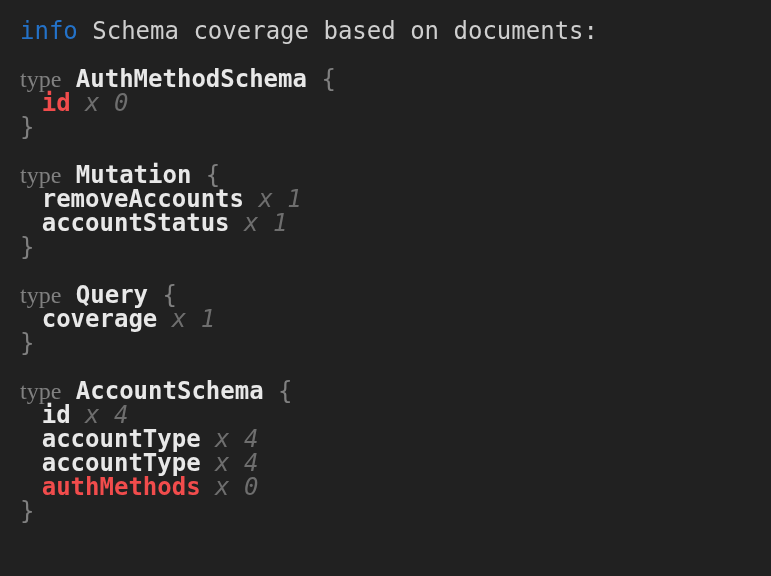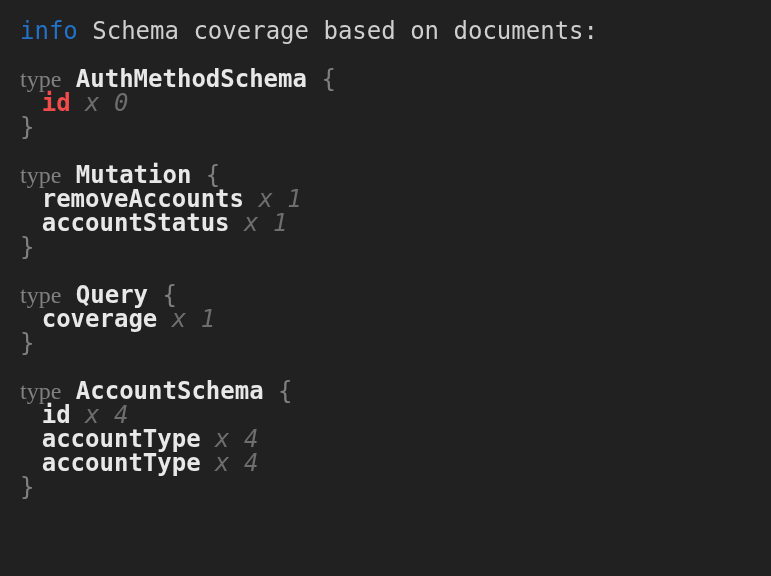--- a/index.html
+++ b/index.html
@@ -46,15 +46,16 @@
 
   <div class="line"><span class="kw">type</span> <span class="tname">Query</span> <span class="punct">{</span></div>
   <div class="line field" data-state="covered"><span class="fname">coverage</span> <span class="usage">x 1</span></div>
   <div class="line"><span class="punct">}</span></div>
   <div class="line"></div>
 
   <div class="line"><span class="kw">type</span> <span class="tname">AccountSchema</span> <span class="punct">{</span></div>
   <div class="line field" data-state="covered"><span class="fname">id</span> <span class="usage">x 4</span></div>
   <div class="line field" data-state="covered"><span class="fname">accountType</span> <span class="usage">x 4</span></div>
   <div class="line field" data-state="covered"><span class="fname">accountType</span> <span class="usage">x 4</span></div>
+  <div class="line field" data-state="uncovered"><span class="fname">authMethods</span> <span class="usage">x 0</span></div>
   <div class="line"><span class="punct">}</span></div>
 
 </div>
 
 </body></html>

